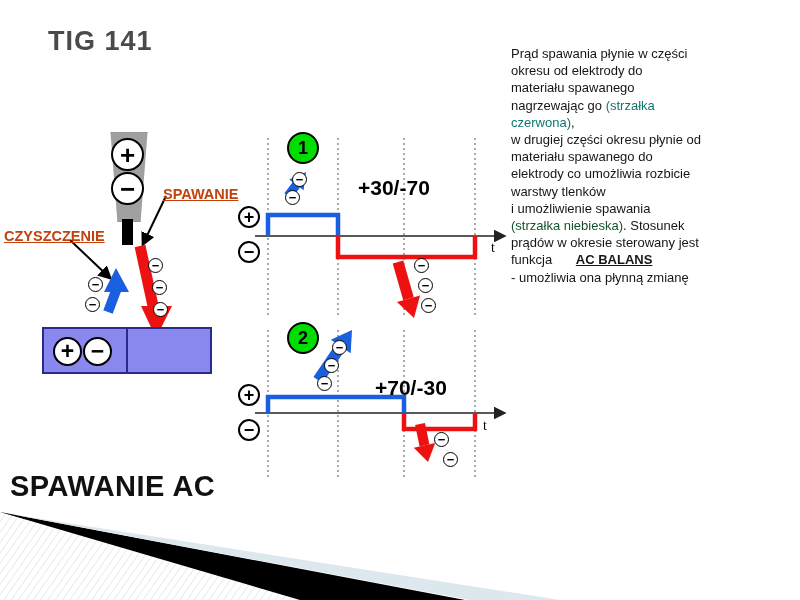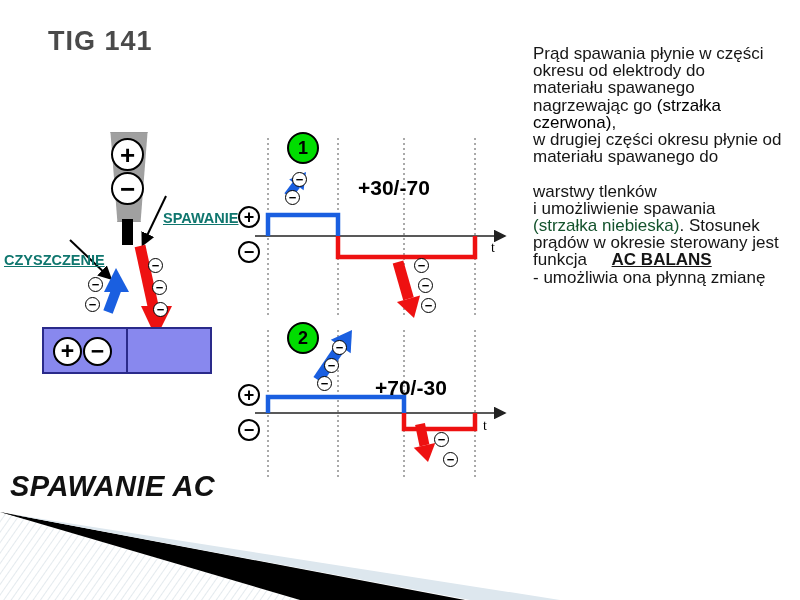--- a/index.html
+++ b/index.html
@@ -25,37 +25,36 @@
     font-weight: bold;
     color: #4a4a4a;
     letter-spacing: 1px;
   }
   #slide-subtitle {
     position: absolute;
     left: 10px;
     top: 470px;
     font-size: 29px;
     font-weight: bold;
-    font-style: italic;
     color: #111111;
     letter-spacing: 0.5px;
     text-align: right;
   }
 
   
   #body-text {
     position: absolute;
-    left: 533px;
+    left: 511px;
     top: 45px;
     width: 258px;
-    font-size: 17px;
+    font-size: 13px;
     line-height: 17.2px;
     color: #161616;
   }
-  #body-text .red   { color: #000000; margin-top: 9px; }
+  #body-text .red   { color: #0f766e; margin-top: 9px; }
   #body-text .blue  { color: #14532d; }
   #body-text .bold-underline { font-weight: bold; text-decoration: underline; margin-left: 20px; }
 
   
   .torch-body {
     position: absolute;
     left: 100px;
     top: 132px;
     width: 56px;
     height: 88px;
@@ -85,24 +84,23 @@
     line-height: 1;
   }
   .torch-plus  { left: 111px; top: 138px; width: 33px; height: 33px; font-size: 26px; }
   .torch-minus { left: 111px; top: 172px; width: 33px; height: 33px; font-size: 26px; }
 
   
   .lead-label {
     position: absolute;
     font-size: 14.5px;
     font-weight: bold;
-    color: #0f766e;
+    color: #c2410c;
     text-decoration: underline;
     white-space: nowrap;
-    margin-top: 24px;
   }
   #label-spawanie   { left: 163px; top: 186px; }
   #label-czyszczenie{ left: 4px;  top: 228px; }
 
   
   #plate {
     position: absolute;
     left: 42px;
     top: 327px;
     width: 170px;
@@ -179,21 +177,21 @@
   <div id="slide-subtitle">SPAWANIE AC</div>
 
   <div id="body-text">
     <span>Prąd spawania płynie w części</span><br>
     <span>okresu   od elektrody do</span><br>
     <span>materiału spawanego</span><br>
     <span>nagrzewając go </span><span class="red">(strzałka</span><br>
     <span class="red">czerwona)</span><span>,</span><br>
     <span>w drugiej części okresu płynie od</span><br>
     <span>materiału spawanego do</span><br>
-    <br>
+    <span>elektrody co umożliwia rozbicie</span><br>
     <span>warstwy tlenków</span><br>
     <span>i umożliwienie spawania</span><br>
     <span class="blue">(strzałka niebieska)</span><span>. Stosunek</span><br>
     <span>prądów w okresie sterowany jest</span><br>
     <span>funkcja </span><span class="bold-underline">AC BALANS</span><br>
     <span>- umożliwia ona  płynną  zmianę</span><br>
     <br>
   </div>
 
   <div class="torch-body"></div>

